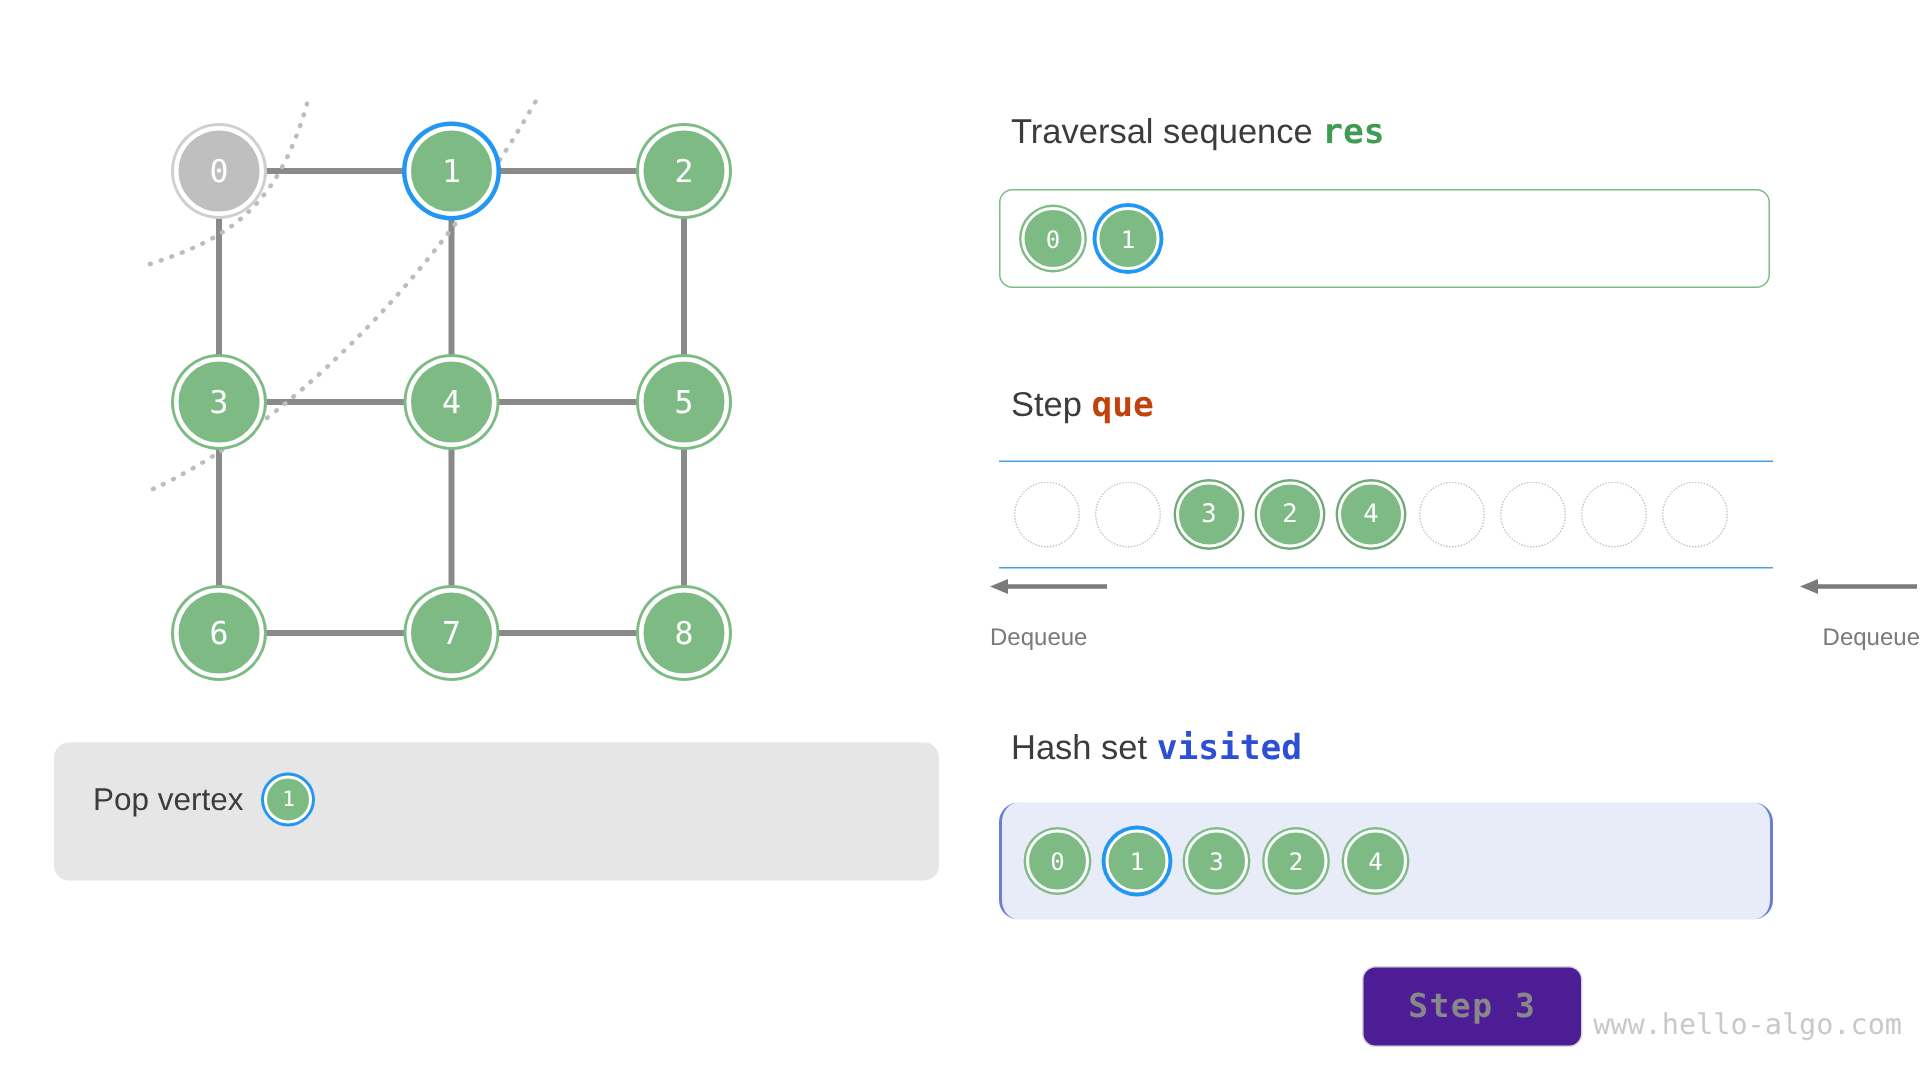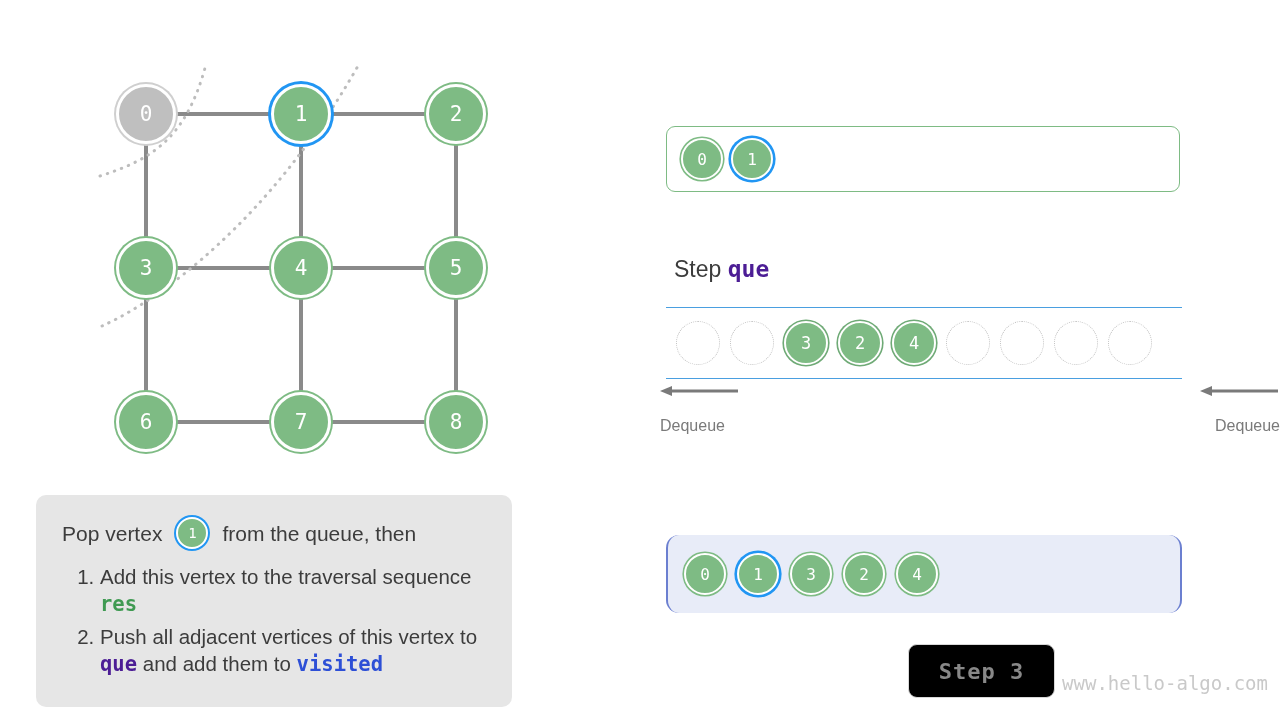--- a/index.html
+++ b/index.html
@@ -20,34 +20,34 @@
         box-sizing:border-box;display:flex;align-items:center;justify-content:center;
         font-family:"DejaVu Sans Mono", monospace;font-size:21px;color:#ffffff;}
   .node.green{background:#7ebb84;border:3px solid #ffffff;
         box-shadow:0 0 0 2px #7ebb84;}
   .node.gray{background:#bfbfbf;border:3px solid #ffffff;
         box-shadow:0 0 0 2px #cfcfcf;}
   .node.hl{background:#7ebb84;border:3px solid #ffffff;
         box-shadow:0 0 0 3px #2196f3;}
 
   
-  #caption{position:absolute;left:36px;top:495px;width:476px;
+  #caption{position:absolute;left:36px;top:495px;width:590px;
            background:#e6e6e6;border-radius:10px;box-sizing:border-box;
            padding:22px 26px 24px 26px;}
   #caption-lead{font-size:21px;display:flex;align-items:center;gap:4px;
                 line-height:1;margin-bottom:14px;white-space:nowrap;}
   .inline-node{display:inline-flex;align-items:center;justify-content:center;
         width:28px;height:28px;border-radius:50%;background:#7ebb84;
         border:2px solid #ffffff;box-shadow:0 0 0 2px #2196f3;
         font-family:"DejaVu Sans Mono", monospace;font-size:14px;color:#fff;
         margin:0 10px;flex:none;}
   #caption ol{margin:0;padding-left:38px;font-size:20.5px;line-height:1.34;}
   #caption ol li{margin-bottom:4px;}
   .kw-res{color:#3f9a52;font-weight:bold;font-family:"DejaVu Sans Mono", monospace;}
-  .kw-que{color:#4c1d95;font-weight:bold;font-family:"DejaVu Sans Mono", monospace;}
+  .kw-que{color:#c2410c;font-weight:bold;font-family:"DejaVu Sans Mono", monospace;}
   .kw-visited{color:#2d4fd6;font-weight:bold;font-family:"DejaVu Sans Mono", monospace;}
 
   
   #right{position:absolute;left:664px;top:0;width:616px;height:720px;}
   .sec-title{font-size:23px;color:#3c3c3c;}
 
   #res-title{position:absolute;left:10px;top:74px;}
   #res-box{position:absolute;left:2px;top:126px;width:514px;height:66px;
            border:1.6px solid #7ebb84;border-radius:9px;box-sizing:border-box;
            display:flex;align-items:center;padding-left:14px;gap:8px;}
@@ -75,21 +75,21 @@
   #enq-label{right:0px;}
 
   #vis-title{position:absolute;left:10px;top:485px;}
   #vis-box{position:absolute;left:2px;top:535px;width:516px;height:78px;
            background:#e8ecf8;box-sizing:border-box;
            border-left:2.4px solid #6b7fd0;border-right:2.4px solid #6b7fd0;
            border-radius:13px;
            display:flex;align-items:center;padding-left:16px;gap:11px;}
 
   #step-badge{position:absolute;left:244px;top:644px;width:145px;height:52px;
-              background:#000000;border:1.4px solid #d8d8d8;border-radius:9px;
+              background:#4c1d95;border:1.4px solid #d8d8d8;border-radius:9px;
               display:flex;align-items:center;justify-content:center;
               font-family:"DejaVu Sans Mono", monospace;font-size:22px;
               font-weight:bold;color:#888888;letter-spacing:1px;}
   #watermark{position:absolute;right:12px;top:672px;
              font-family:"DejaVu Sans Mono", monospace;font-size:19px;color:#c9c9c9;}
 </style>
 </head>
 <body>
 
 <div id="graph-panel">
@@ -142,30 +142,29 @@
       <span>8</span>
     </div>
 </div>
 
 <div id="caption">
   <div id="caption-lead">
     <span>Pop vertex</span>
     <span class="inline-node">
       <span>1</span>
     </span>
-    <span>from the queue, then</span>
-  </div>
-  <ol>
-    <li><span>Add this vertex to the traversal sequence</span> <span class="kw-res">res</span></li>
-    <li><span>Push all adjacent vertices of this vertex to</span> <span class="kw-que">que</span> <span>and add them to</span> <span class="kw-visited">visited</span></li>
-  </ol>
+  </div>
 </div>
 
 <div id="right">
 
+  <div id="res-title" class="sec-title">
+    <span>Traversal sequence</span>
+    <span class="kw-res">res</span>
+  </div>
   <div id="res-box">
     <div class="chip green">
         <span>0</span>
       </div>
     <div class="chip hl">
         <span>1</span>
       </div>
   </div>
 
   <div id="que-title" class="sec-title">
@@ -206,20 +205,24 @@
     <line x1="8" y1="5" x2="78" y2="5" stroke="#7a7a7a" stroke-width="3"></line>
     <polygon points="0,5 12,0 12,10" fill="#7a7a7a"></polygon>
   </svg>
   <svg class="q-arrow" style="right:0px;width:80px;" viewBox="0 0 80 10">
     <line x1="8" y1="5" x2="78" y2="5" stroke="#7a7a7a" stroke-width="3"></line>
     <polygon points="0,5 12,0 12,10" fill="#7a7a7a"></polygon>
   </svg>
   <div id="deq-label" class="q-label">Dequeue</div>
   <div id="enq-label" class="q-label">Dequeue</div>
 
+  <div id="vis-title" class="sec-title">
+    <span>Hash set</span>
+    <span class="kw-visited">visited</span>
+  </div>
   <div id="vis-box">
     <div class="chip green">
         <span>0</span>
       </div>
     <div class="chip hl">
         <span>1</span>
       </div>
     <div class="chip green">
         <span>3</span>
       </div>

